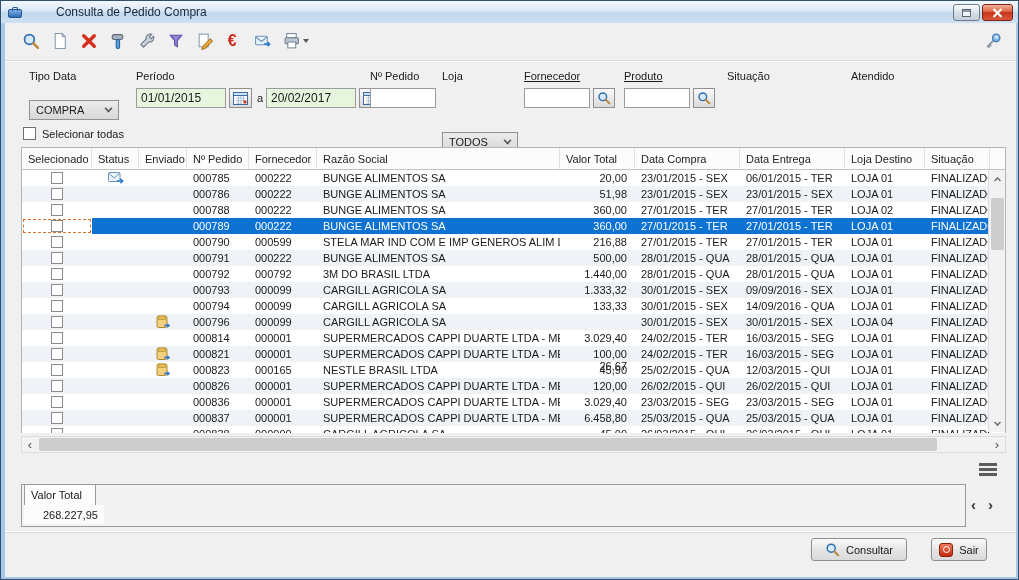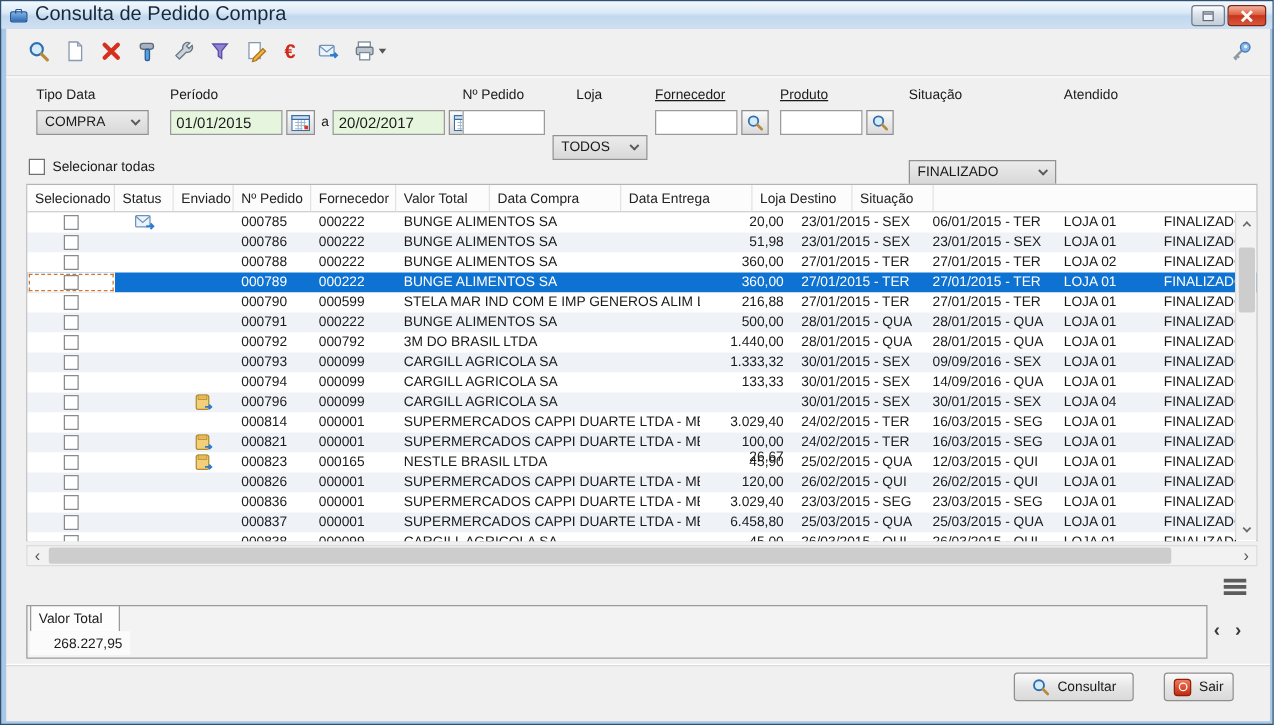--- a/index.html
+++ b/index.html
@@ -8,21 +8,21 @@
 
   
   .window { position:relative; width:1019px; height:580px; background:#a9c7e6;
             border:1px solid #31506e; overflow:hidden; }
   .titlebar { position:absolute; left:0; top:0; width:100%; height:22px;
     background:linear-gradient(#f3f8fd,#dcEAf7 40%,#c2d8ee 55%,#cfe0f2);
     display:flex; align-items:center; padding-left:7px; }
   .title-icon { width:14px; height:11px; margin-right:6px; position:relative; }
   .title-icon .case { position:absolute; left:0; top:2px; width:14px; height:9px; background:linear-gradient(#7db2e8,#2f6cb5); border-radius:2px; border:1px solid #24558f; }
   .title-icon .handle { position:absolute; left:4px; top:0; width:6px; height:4px; border:1px solid #24558f; border-bottom:none; border-radius:2px 2px 0 0; }
-  .title-text { color:#16283c; font-size:16px; }
+  .title-text { color:#16283c; font-size:12px;margin-left:28px; }
   .win-btns { position:absolute; right:5px; top:3px; display:flex; gap:2px; }
   .wbtn { width:27px; height:17px; border-radius:3px; border:1px solid #6d7b8a; display:flex; align-items:center; justify-content:center; }
   .wbtn.restore { background:linear-gradient(#fdfefe,#d7dfe8 50%,#c4cfda); }
   .wbtn.close { width:31px; background:linear-gradient(#f4b09a,#dd6243 45%,#c8361c 50%,#d8573b); border-color:#7e2413; }
   .restore-glyph { width:9px; height:8px; border:1px solid #5b6875; background:#eef3f8; box-shadow:inset 0 2px 0 #8b98a5; }
   .close-glyph line { stroke:#fff; stroke-width:2.2; }
 
   .body { position:absolute; left:4px; top:22px; width:1011px; height:554px; background:#f0f0f0; }
 
   
@@ -32,21 +32,21 @@
   .caret-down { width:0; height:0; border-left:3px solid transparent; border-right:3px solid transparent; border-top:4px solid #555; }
   .toolbar-right { position:absolute; right:14px; top:8px; }
 
   
   .filter-panel { position:absolute; left:0; top:37px; width:100%; height:64px; border-top:1px solid #dcdcdc; box-shadow:inset 0 1px 0 #ffffff; }
   .fl { position:absolute; top:9px; font-size:11px; color:#1a1a1a; }
   .fl.link { text-decoration:underline; }
   .ff { position:absolute; top:27px; height:20px; }
   .tinput { border:1px solid #9b9b9b; background:#fff; padding:0 4px; font-family:"Liberation Sans",sans-serif; font-size:11px; }
   .dinput { border:1px solid #9b9b9b; background:#e6f6de; padding:3px 4px; font-family:"Liberation Sans",sans-serif; font-size:12px; }
-  .sel { border:1px solid #919191; background:linear-gradient(#ececec,#d8d8d8); display:flex; align-items:center; padding:0 6px; position:relative; }
+  .sel { border:1px solid #919191; background:linear-gradient(#ececec,#d8d8d8); display:flex; align-items:center; padding:0 6px; position:relative;margin-top:12px; }
   .sel .sv { flex:1; font-size:11px; }
   .chev { width:7px; height:7px; border-left:2px solid #5a5a5a; border-bottom:2px solid #5a5a5a; transform:rotate(-45deg) scale(.8); margin-top:-3px; }
   .sq-btn { border:1px solid #8f8f8f; background:linear-gradient(#fafafa,#dadada); display:flex; align-items:center; justify-content:center; cursor:pointer; }
   .sep-a { position:absolute; top:31px; font-size:11px; }
 
   
   .selall { position:absolute; left:18px; top:104px; display:flex; align-items:center; gap:6px; }
   .cb { width:13px; height:13px; background:#fff; border:1px solid #707070; }
 
   
@@ -221,21 +221,21 @@
             <rect x=".5" y=".5" width="14" height="12" fill="#fff" stroke="#3c6ea5"></rect>
             <rect x=".5" y=".5" width="14" height="3" fill="#cfe0f2" stroke="#3c6ea5"></rect>
             <path d="M3 6h9M3 8.5h9M3 11h6M5.5 4v8M8 4v8M10.5 4v6" stroke="#9db8d2" stroke-width=".8"></path>
             <rect x="10.5" y="8.5" width="3" height="3" fill="#d23b1e"></rect>
           </svg>
       </div>
 
       <span class="fl" style="left:365px">Nº Pedido</span>
       <input class="ff tinput" style="left: 365px; width: 66px;" value="">
 
-      <span class="fl" style="left:456px">Loja</span>
+      <span class="fl" style="left:437px">Loja</span>
       <div class="ff sel" style="left:437px;width:76px">
         <span class="sv">TODOS</span>
           <span class="chev"></span>
       </div>
 
       <span class="fl link" style="left:519px">Fornecedor</span>
       <input class="ff tinput" style="left: 519px; width: 66px;" value="">
       <div class="ff sq-btn" style="left:588px;width:22px">
         <svg width="14" height="14" viewBox="0 0 14 14">
             <circle cx="5.8" cy="5.8" r="3.8" fill="#d6ebfa" stroke="#2f6fae" stroke-width="1.4"></circle>
@@ -270,20 +270,21 @@
       <span>Selecionar todas</span>
     </div>
 
     <div class="grid-box">
       <div class="grid-head" id="grid-head">
           <div class="gh-cell" style="width: 70px;">Selecionado</div>
           <div class="gh-cell" style="width: 47px;">Status</div>
           <div class="gh-cell" style="width: 48px;">Enviado</div>
           <div class="gh-cell" style="width: 62px;">Nº Pedido</div>
           <div class="gh-cell" style="width: 68px;">Fornecedor</div>
+          <div class="gh-cell" style="width: 243px;">Razão Social</div>
           <div class="gh-cell" style="width: 75px;">Valor Total</div>
           <div class="gh-cell" style="width: 105px;">Data Compra</div>
           <div class="gh-cell" style="width: 105px;">Data Entrega</div>
           <div class="gh-cell" style="width: 80px;">Loja Destino</div>
           <div class="gh-cell" style="width: 65px;">Situação</div>
           <div class="gh-cell" style="width: 17px; border-right: none;"></div>
         </div>
       <div class="grid-body" id="grid-body">
           <div class="grid-row">
             <div class="gc center gc-first" style="width: 70px;">

